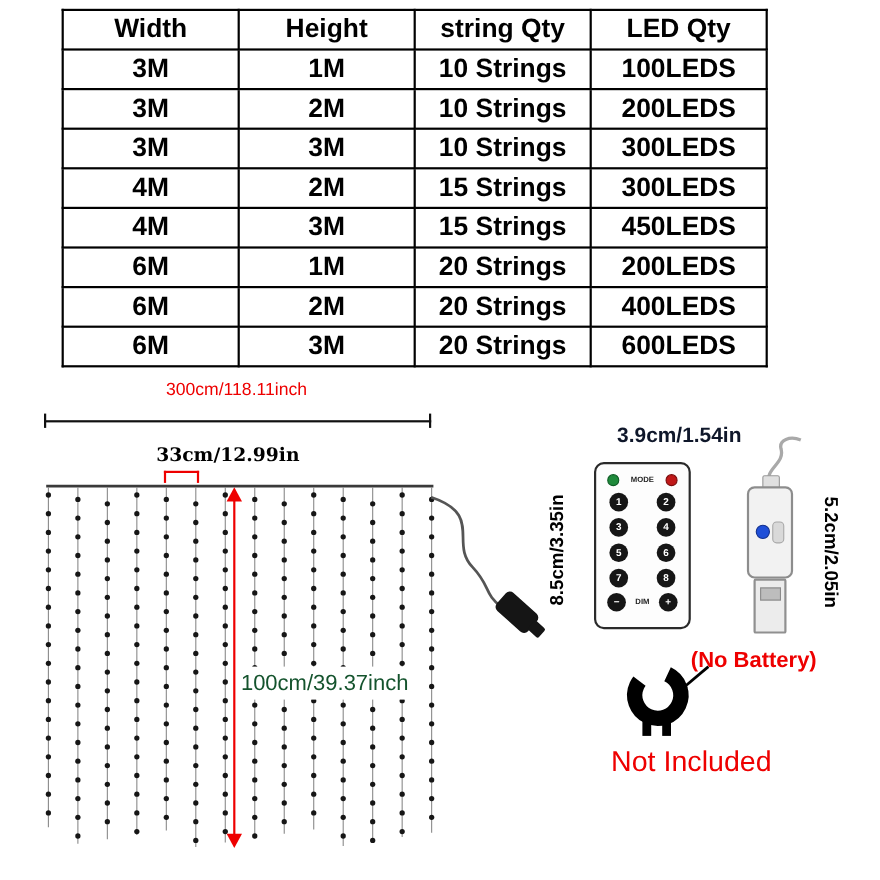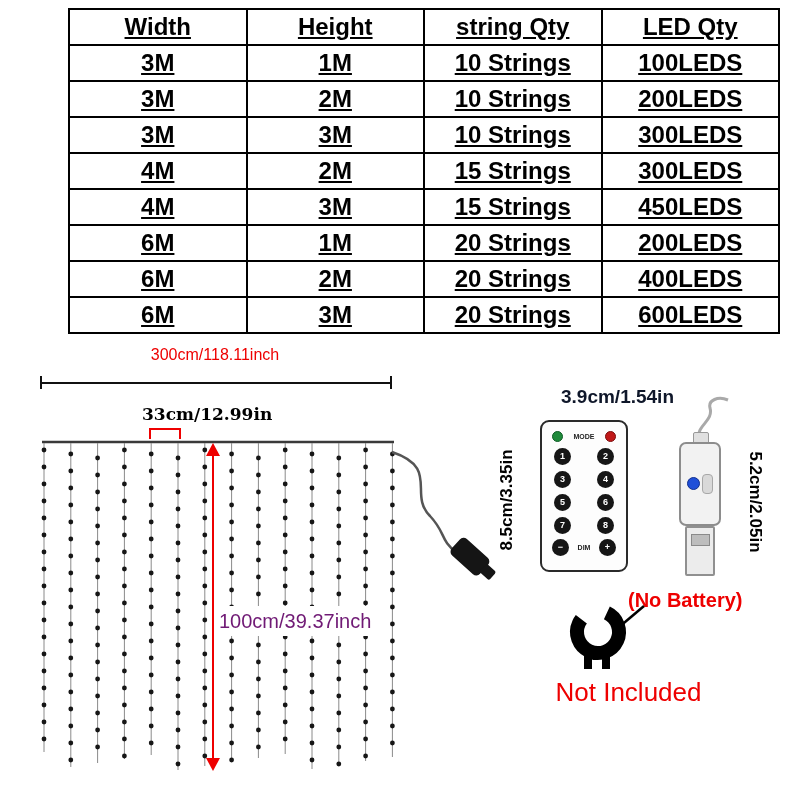--- a/index.html
+++ b/index.html
@@ -3,41 +3,41 @@
 <meta charset="utf-8">
 <style>
   html,body { margin:0; padding:0; }
   body {
     width:800px; height:800px; position:relative; overflow:hidden;
     background:#ffffff;
     font-family:"Liberation Sans", sans-serif;
   }
   
   #spec-table {
-    position:absolute; left:68px; top:8px; width:712px;
-    border-collapse:collapse; table-layout:fixed;text-decoration:underline;
+    position:absolute; left:56px; top:8px; width:642px;
+    border-collapse:collapse; table-layout:fixed;
   }
   #spec-table th, #spec-table td {
     border:2px solid #000; text-align:center; vertical-align:middle;
     font-weight:bold; font-size:24px; color:#000; height:34px; padding:0;
   }
   
   .abs { position:absolute; }
   .red-text { color:#ee0000; }
   #curtain-width-label { left:70px; top:346px; width:290px; text-align:center;
     font-size:16px; }
   .hbracket-line { left:40px; top:382px; width:352px; height:2px; background:#111; }
   .hbracket-tick { width:2px; height:13px; background:#111; top:376px; }
   #spacing-label { left:126px; top:404px; font-family:"DejaVu Serif", serif;
     font-weight:bold; font-size:17px; color:#000;margin-left:16px; }
   #spacing-bracket { left:149px; top:428px; width:28px; height:9px;
     border-left:2px solid #ee0000; border-right:2px solid #ee0000; border-top:2px solid #ee0000; }
   #curtain-svg { left:40px; top:440px; }
   #height-arrow-svg { left:200px; top:442px; }
-  #height-labels { left:216px; top:606px; font-size:20px; color:#701a75; line-height:30px; }
+  #height-labels { left:216px; top:606px; font-size:20px; color:#14532d; line-height:30px; }
   #height-labels div { background:#fff; padding:0 3px; display:inline-block; }
   #cord-svg { left:388px; top:438px; }
   
   #remote { left:540px; top:420px; width:88px; height:152px; background:#fdfdfd;
     border:2px solid #2a2a2a; border-radius:9px; box-sizing:border-box; padding:7px 10px 6px; }
   .remote-top { display:flex; justify-content:space-between; align-items:center; height:14px; }
   .dot { width:11px; height:11px; border-radius:50%; }
   .dot-green { background:#1f8a3b; border:1px solid #0d5c24; box-sizing:border-box; }
   .dot-red { background:#c01818; border:1px solid #7a0d0d; box-sizing:border-box; }
   .tiny-label { font-size:7px; font-weight:bold; color:#222; }

